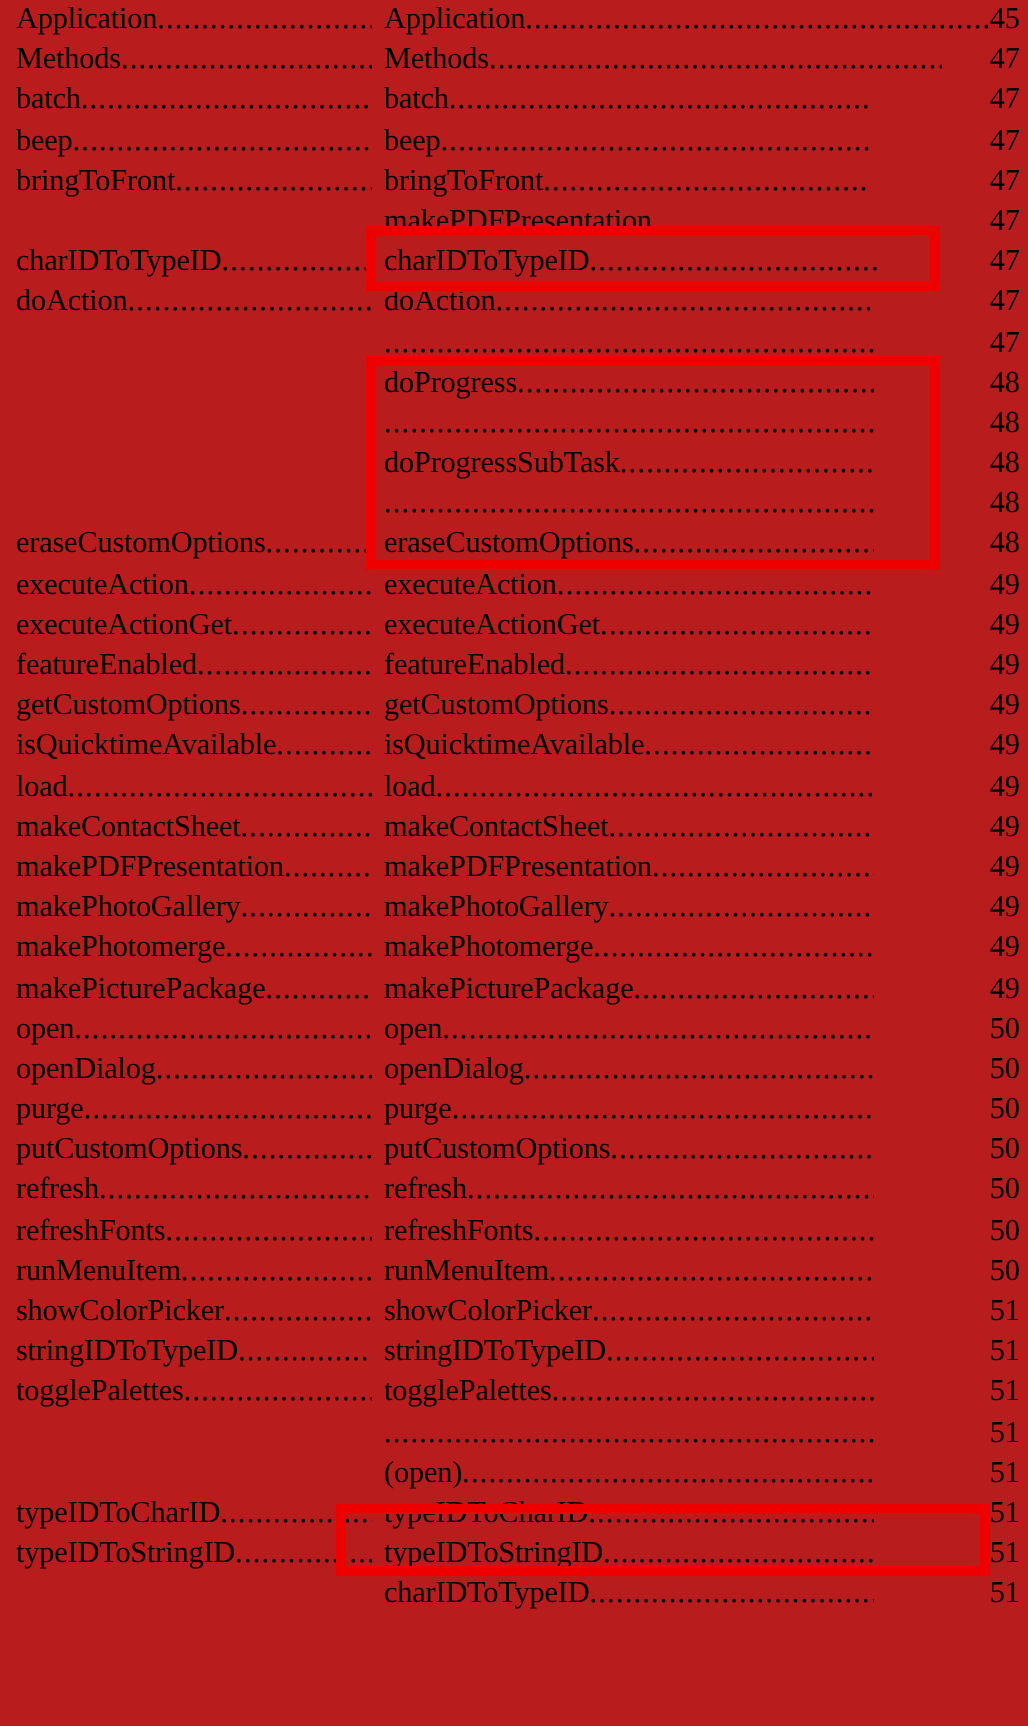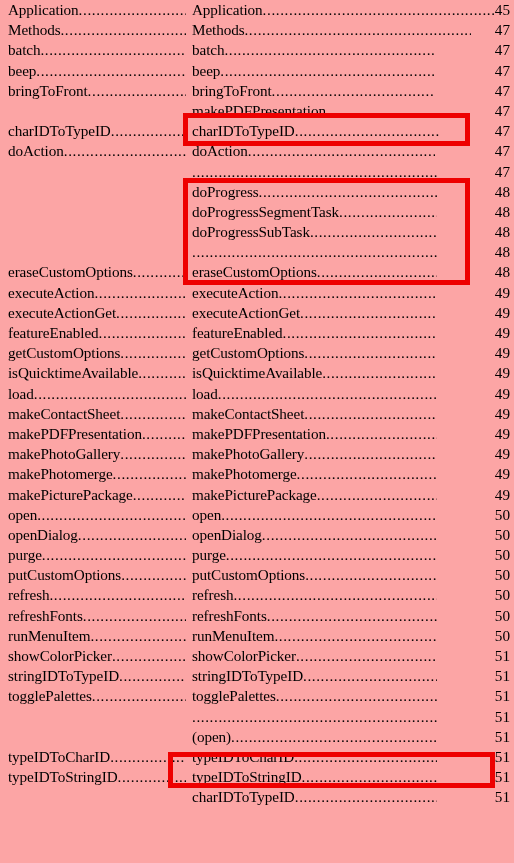--- a/index.html
+++ b/index.html
@@ -12,21 +12,21 @@
     height: 863px;
     overflow: hidden;
     font-family: "Liberation Serif", "DejaVu Serif", serif;
     color: #000000;
   }
 
   #page {
     position: relative;
     width: 514px;
     height: 863px;
-    background: #fca5a5;
+    background: #b91c1c;
   }
 
   
   .column {
     position: absolute;
     top: 0;
     height: 863px;
   }
   #col-left  { left: 8px;   width: 178px; }
   #col-right { left: 192px; width: 318px; }
@@ -259,21 +259,20 @@
       <div class="toc-row">
         <span class="leader" style="margin-right: 58px;"></span>
         <span class="page-num">47</span>
       </div>
       <div class="toc-row">
         <span class="entry-label">doProgress</span>
         <span class="leader" style="margin-right: 58px;"></span>
         <span class="page-num">48</span>
       </div>
       <div class="toc-row">
-        <span class="entry-label">doProgressSegmentTask</span>
         <span class="leader" style="margin-right: 58px;"></span>
         <span class="page-num">48</span>
       </div>
       <div class="toc-row">
         <span class="entry-label">doProgressSubTask</span>
         <span class="leader" style="margin-right: 58px;"></span>
         <span class="page-num">48</span>
       </div>
       <div class="toc-row">
         <span class="leader" style="margin-right: 58px;"></span>

